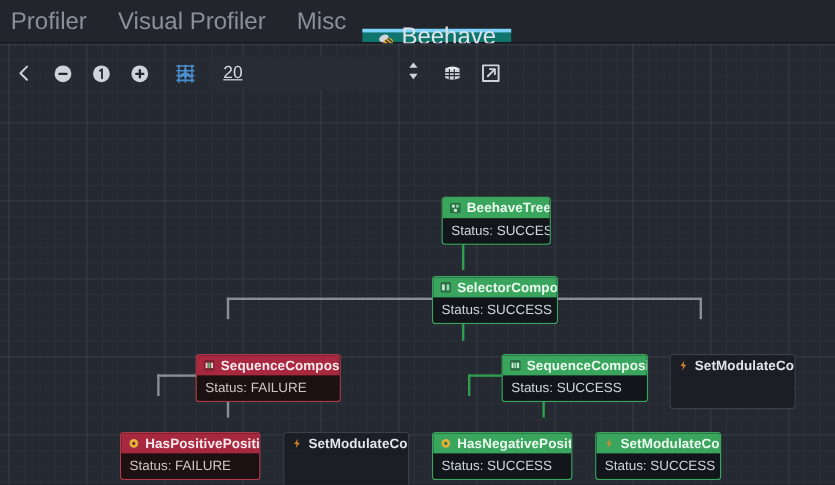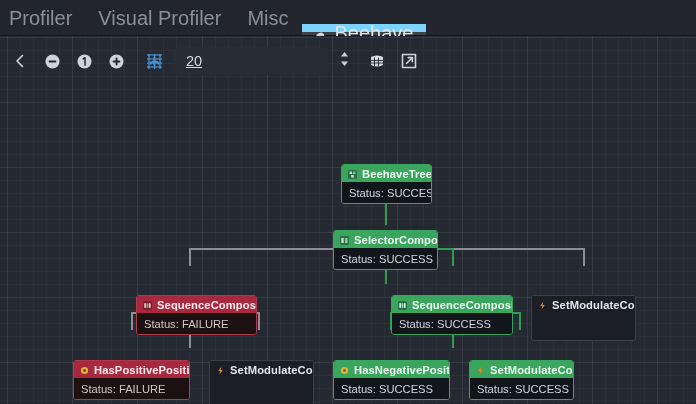--- a/index.html
+++ b/index.html
@@ -26,22 +26,22 @@
     padding: 0 13px;
     font-size: 20px;
     color: #8a9099;
     white-space: nowrap;
     position: relative;
     border-top: 2px solid transparent;
   }
   .tab.first { padding-left: 9px; }
   .tab.active {
     color: #dfe3e8;
-    background: #404040;
-    border-top: 8px solid #7dd3fc;
+    background: #0f766e;
+    border-top: 3px solid #7dd3fc;
     margin-top: 24px;
   }
   .bee-icon { display: inline-block; width: 14px; height: 14px; position: relative; top: 0px; }
 
   
   .toolbar {
     position: absolute; top: 36px; left: 0;
     width: 696px; height: 50px;
     display: flex; align-items: center;
     gap: 0px;
@@ -82,20 +82,21 @@
     background-position: 7px 1px, 7px 1px, 7px 1px, 7px 1px;
     overflow: hidden;
   }
 
   
   .node {
     position: absolute;
     border-radius: 3px;
     overflow: hidden;
     font-size: 11px;
+    margin-left: 27px;
   }
   .node .hdr {
     display: flex; align-items: center; gap: 5px;
     height: 17px;
     padding: 0 7px 0 6px;
     font-weight: bold;
     font-size: 11.2px;
     letter-spacing: 0.1px;
     white-space: nowrap;
   }

